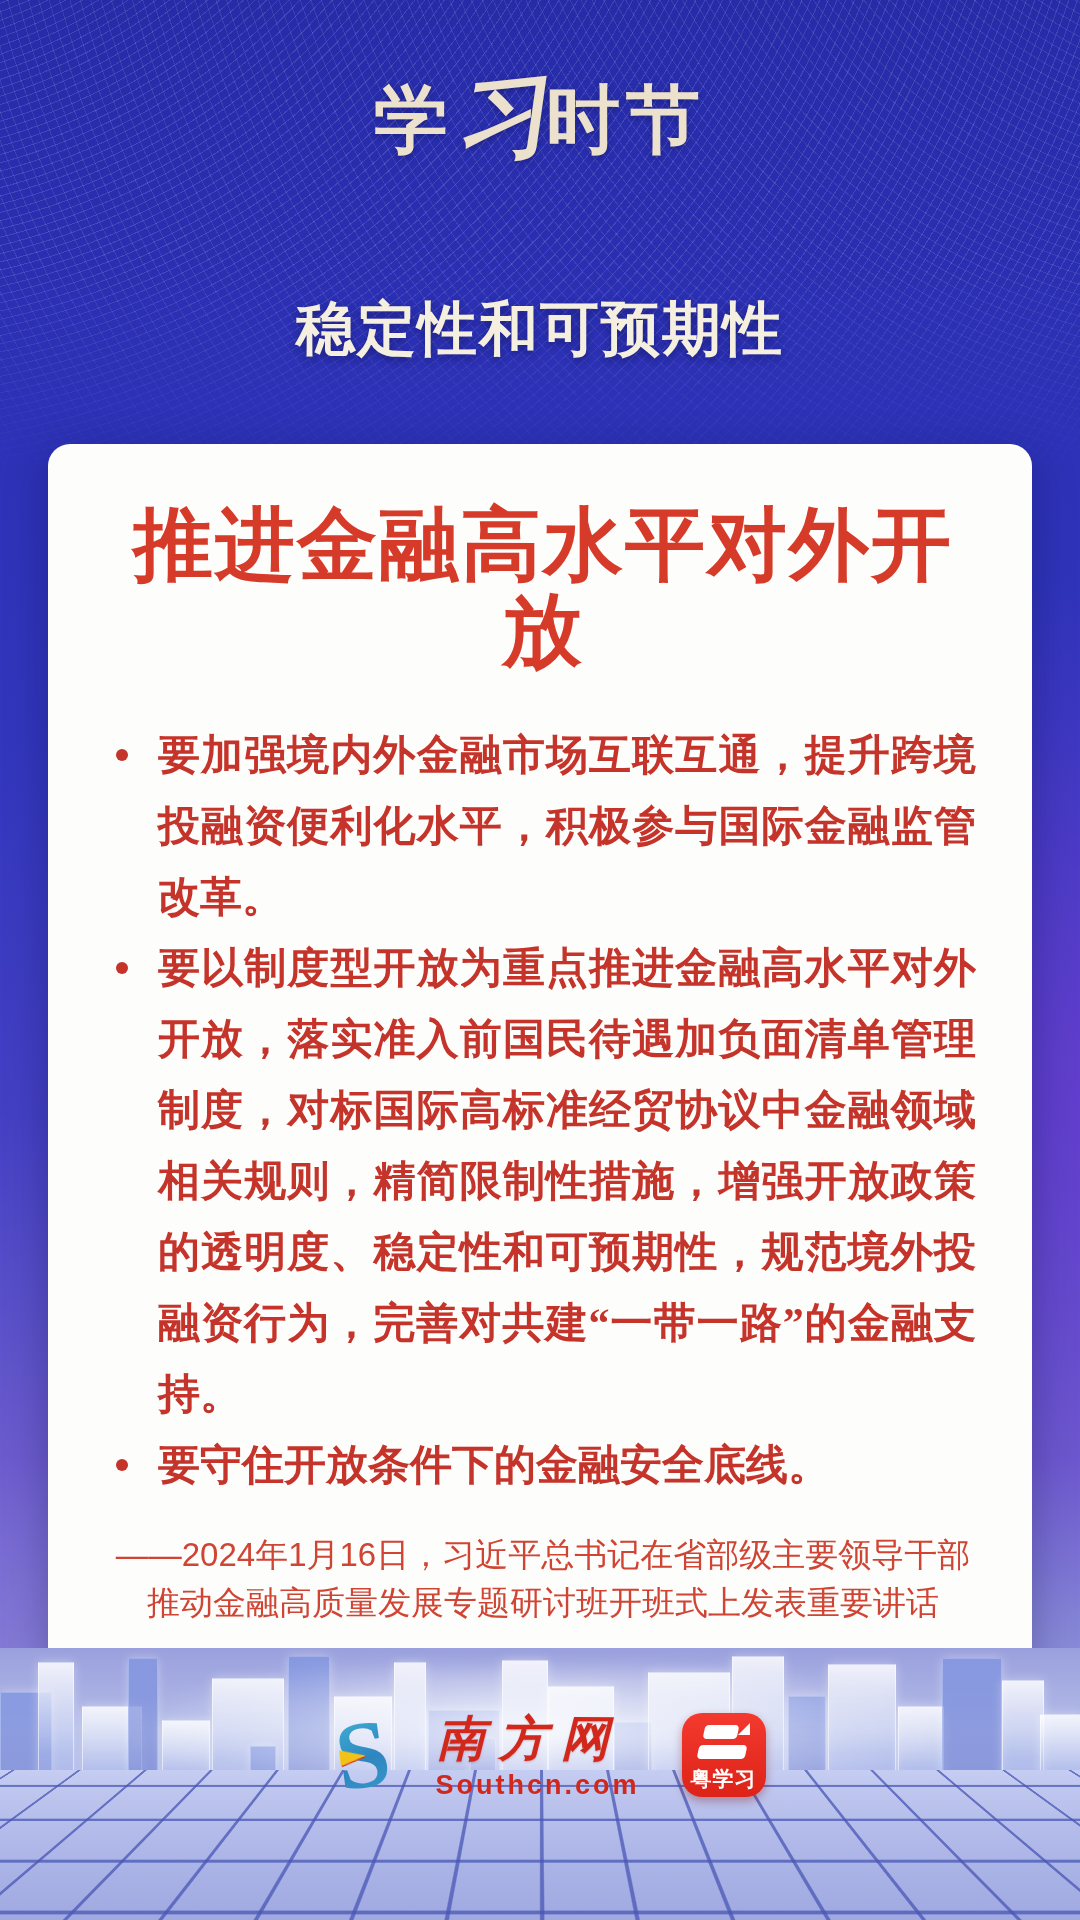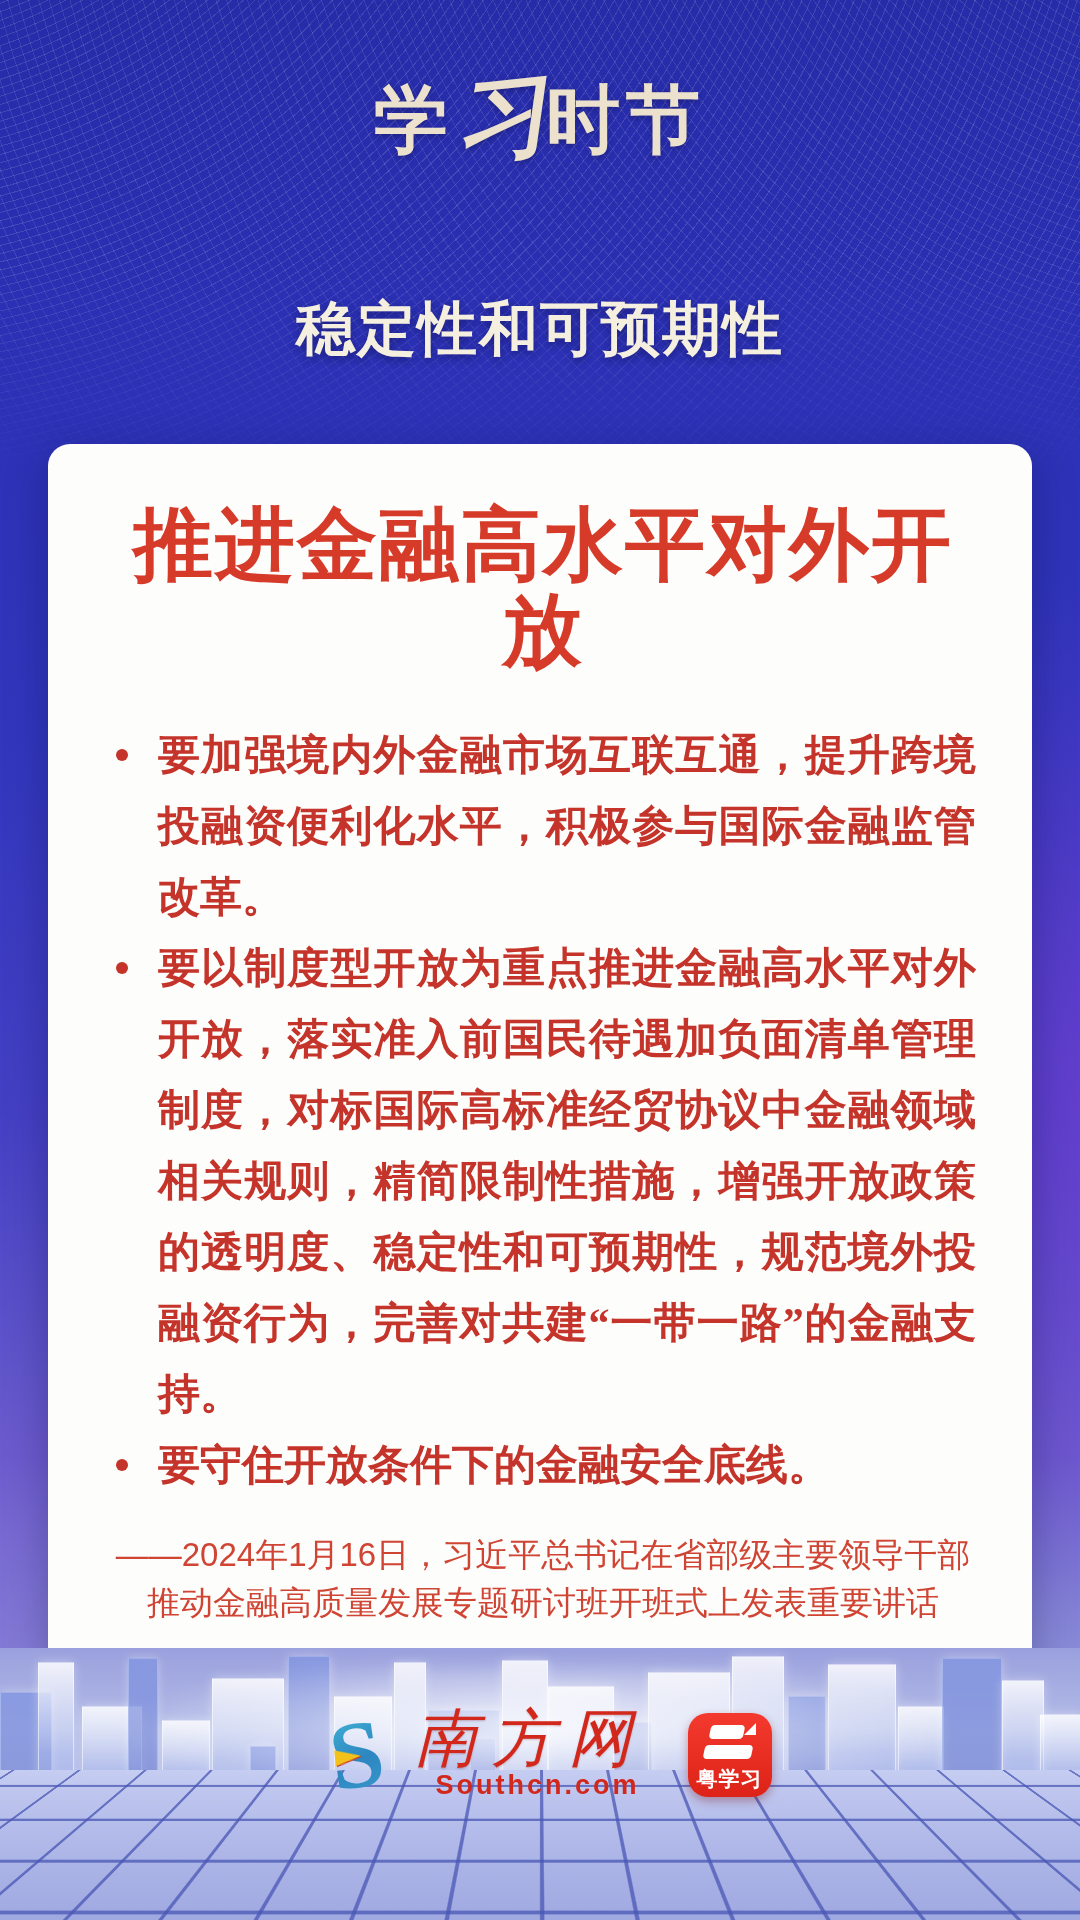--- a/index.html
+++ b/index.html
@@ -105,22 +105,22 @@
     -webkit-background-clip:text;background-clip:text;color:transparent;
     transform:rotate(-8deg);text-shadow:none;
   }
   .s-icon .s-arrow{
     position:absolute;left:26px;top:42px;width:0;height:0;
     border-left:26px solid #f2c21a;border-top:8px solid transparent;border-bottom:8px solid transparent;
     filter:drop-shadow(1px 1px 0 #d23322);transform:rotate(-6deg);
   }
   .southcn-text{display:flex;flex-direction:column;align-items:center;}
   .southcn-name{
-    color:#d2281c;font-family:"Liberation Serif",serif;font-style:italic;font-weight:400;
-    font-size:63px;line-height:58px;letter-spacing:14px;text-shadow:0 1px 2px rgba(120,0,0,.25);
+    color:#d2281c;font-family:"Liberation Serif",serif;font-style:italic;font-weight:700;
+    font-size:48px;line-height:58px;letter-spacing:14px;text-shadow:0 1px 2px rgba(120,0,0,.25);
   }
   .southcn-domain{
     color:#d2281c;font-weight:700;font-size:27px;letter-spacing:3px;margin-top:2px;margin-left:15px;
   }
   .yuexuexi{
     width:84px;height:84px;border-radius:20px;
     background:linear-gradient(180deg,#f43a2e,#dd2318);
     box-shadow:0 4px 10px rgba(120,10,10,.35);
     display:flex;flex-direction:column;align-items:center;justify-content:flex-end;
     padding-bottom:7px;box-sizing:border-box;position:relative;

